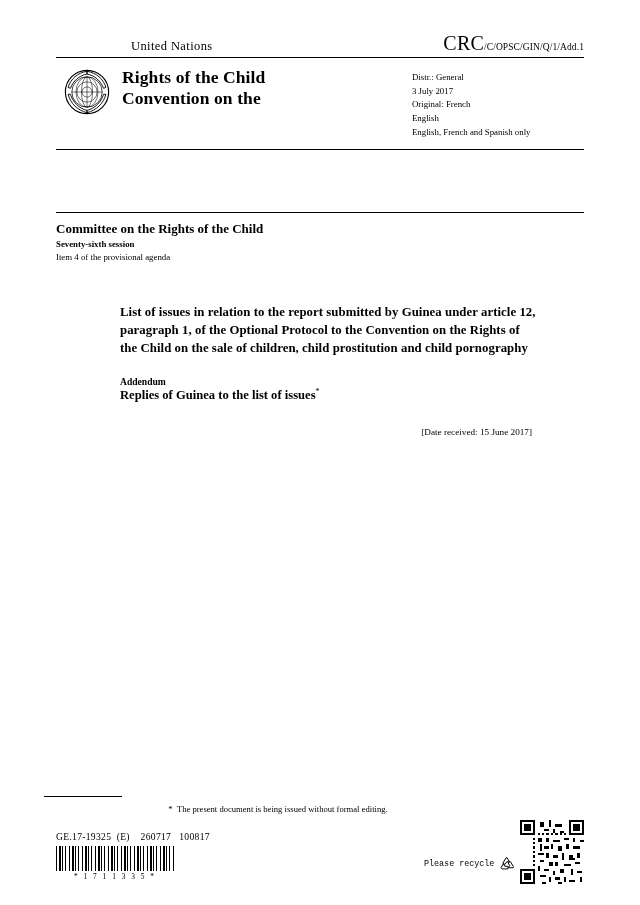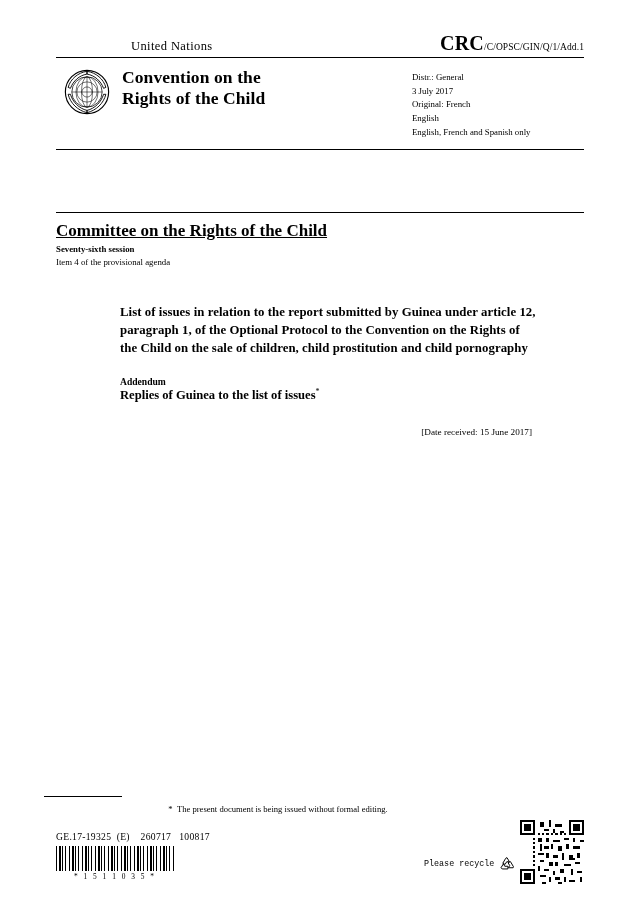--- a/index.html
+++ b/index.html
@@ -46,21 +46,20 @@
   }
   .symbol {
     font-size: 9.5px;
     line-height: 1.1;
     white-space: nowrap;
     letter-spacing: 0.1px;
   }
   .symbol .big {
     font-size: 20px;
     letter-spacing: 0.2px;
-    font-weight: bold;
   }
   .rule-thick {
     border-top: 1.6px solid #000;
     width: 100%;
     margin-top: 1px;
   }
   .masthead-body {
     display: flex;
     align-items: flex-start;
     margin-top: 9px;
@@ -104,24 +103,23 @@
     position: absolute;
     left: 56px;
     top: 212px;
     width: 528px;
   }
   .committee .rule {
     border-top: 1.6px solid #000;
     margin-bottom: 7px;
   }
   .committee-name {
-    font-size: 17px;
+    font-size: 13px;
     font-weight: bold;
     line-height: 1.35;
-    text-decoration: underline;
   }
   .committee-line {
     font-size: 8.8px;
     line-height: 1.5;
   }
   .committee-line.bold {
     font-weight: bold;
   }
 
   
@@ -269,22 +267,22 @@
               <path d="M50 5 C30 8, 14 22, 9 40 L14 42 C20 26, 33 14, 50 11 Z"></path>
               <path d="M50 5 C70 8, 86 22, 91 40 L86 42 C80 26, 67 14, 50 11 Z"></path>
               <path d="M9 55 C14 75, 30 90, 50 95 L50 90 C33 86, 19 72, 14 55 Z"></path>
               <path d="M91 55 C86 75, 70 90, 50 95 L50 90 C67 86, 81 72, 86 55 Z"></path>
             </g>
           </svg>
         </span>
       </div>
 
       <div class="title-block">
+        <div class="conv-title">Rights of the Child</div>
         <div class="conv-title">Convention on the</div>
-        <div class="conv-title">Rights of the Child</div>
       </div>
 
       <div class="distr-block">
         <div>Distr.: General</div>
         <div>3 July 2017</div>
         <div>Original: French</div>
         <div>English</div>
         <div>English, French and Spanish only</div>
       </div>
     </div>
@@ -312,21 +310,21 @@
     <div class="fn-rule"></div>
     <div class="footnote-text">
       <sup>*</sup>&nbsp;&nbsp;<span>The present document is being issued without formal editing.</span>
     </div>
   </div>
 
   <div class="footer-code">GE.17-19325  (E)    260717   100817</div>
 
   <div class="barcode">
     <div class="barcode-bars"></div>
-    <div class="barcode-num">* 1 5 1 1 0 3 5 *</div>
+    <div class="barcode-num">* 1 7 1 1 3 3 5 *</div>
   </div>
 
   <div class="recycle">
     <span class="recycle-label">Please recycle</span>
     <span class="recycle-icon">
       <svg width="18" height="18" viewBox="0 0 24 24" aria-hidden="true">
         <g fill="none" stroke="#000" stroke-width="1.3">
           <path d="M12 3.5 L15.2 9 L11.6 9 L9.4 12.6 L6.4 11 L10.3 4.4 Z"></path>
           <path d="M20.2 17 L14 17 L15.6 14 L13.4 10.3 L16.6 8.8 L20.6 15.6 Z"></path>
           <path d="M4 17 L7.2 11.8 L9 15 L13.2 15 L13.2 18.6 L5.6 18.6 Z"></path>

